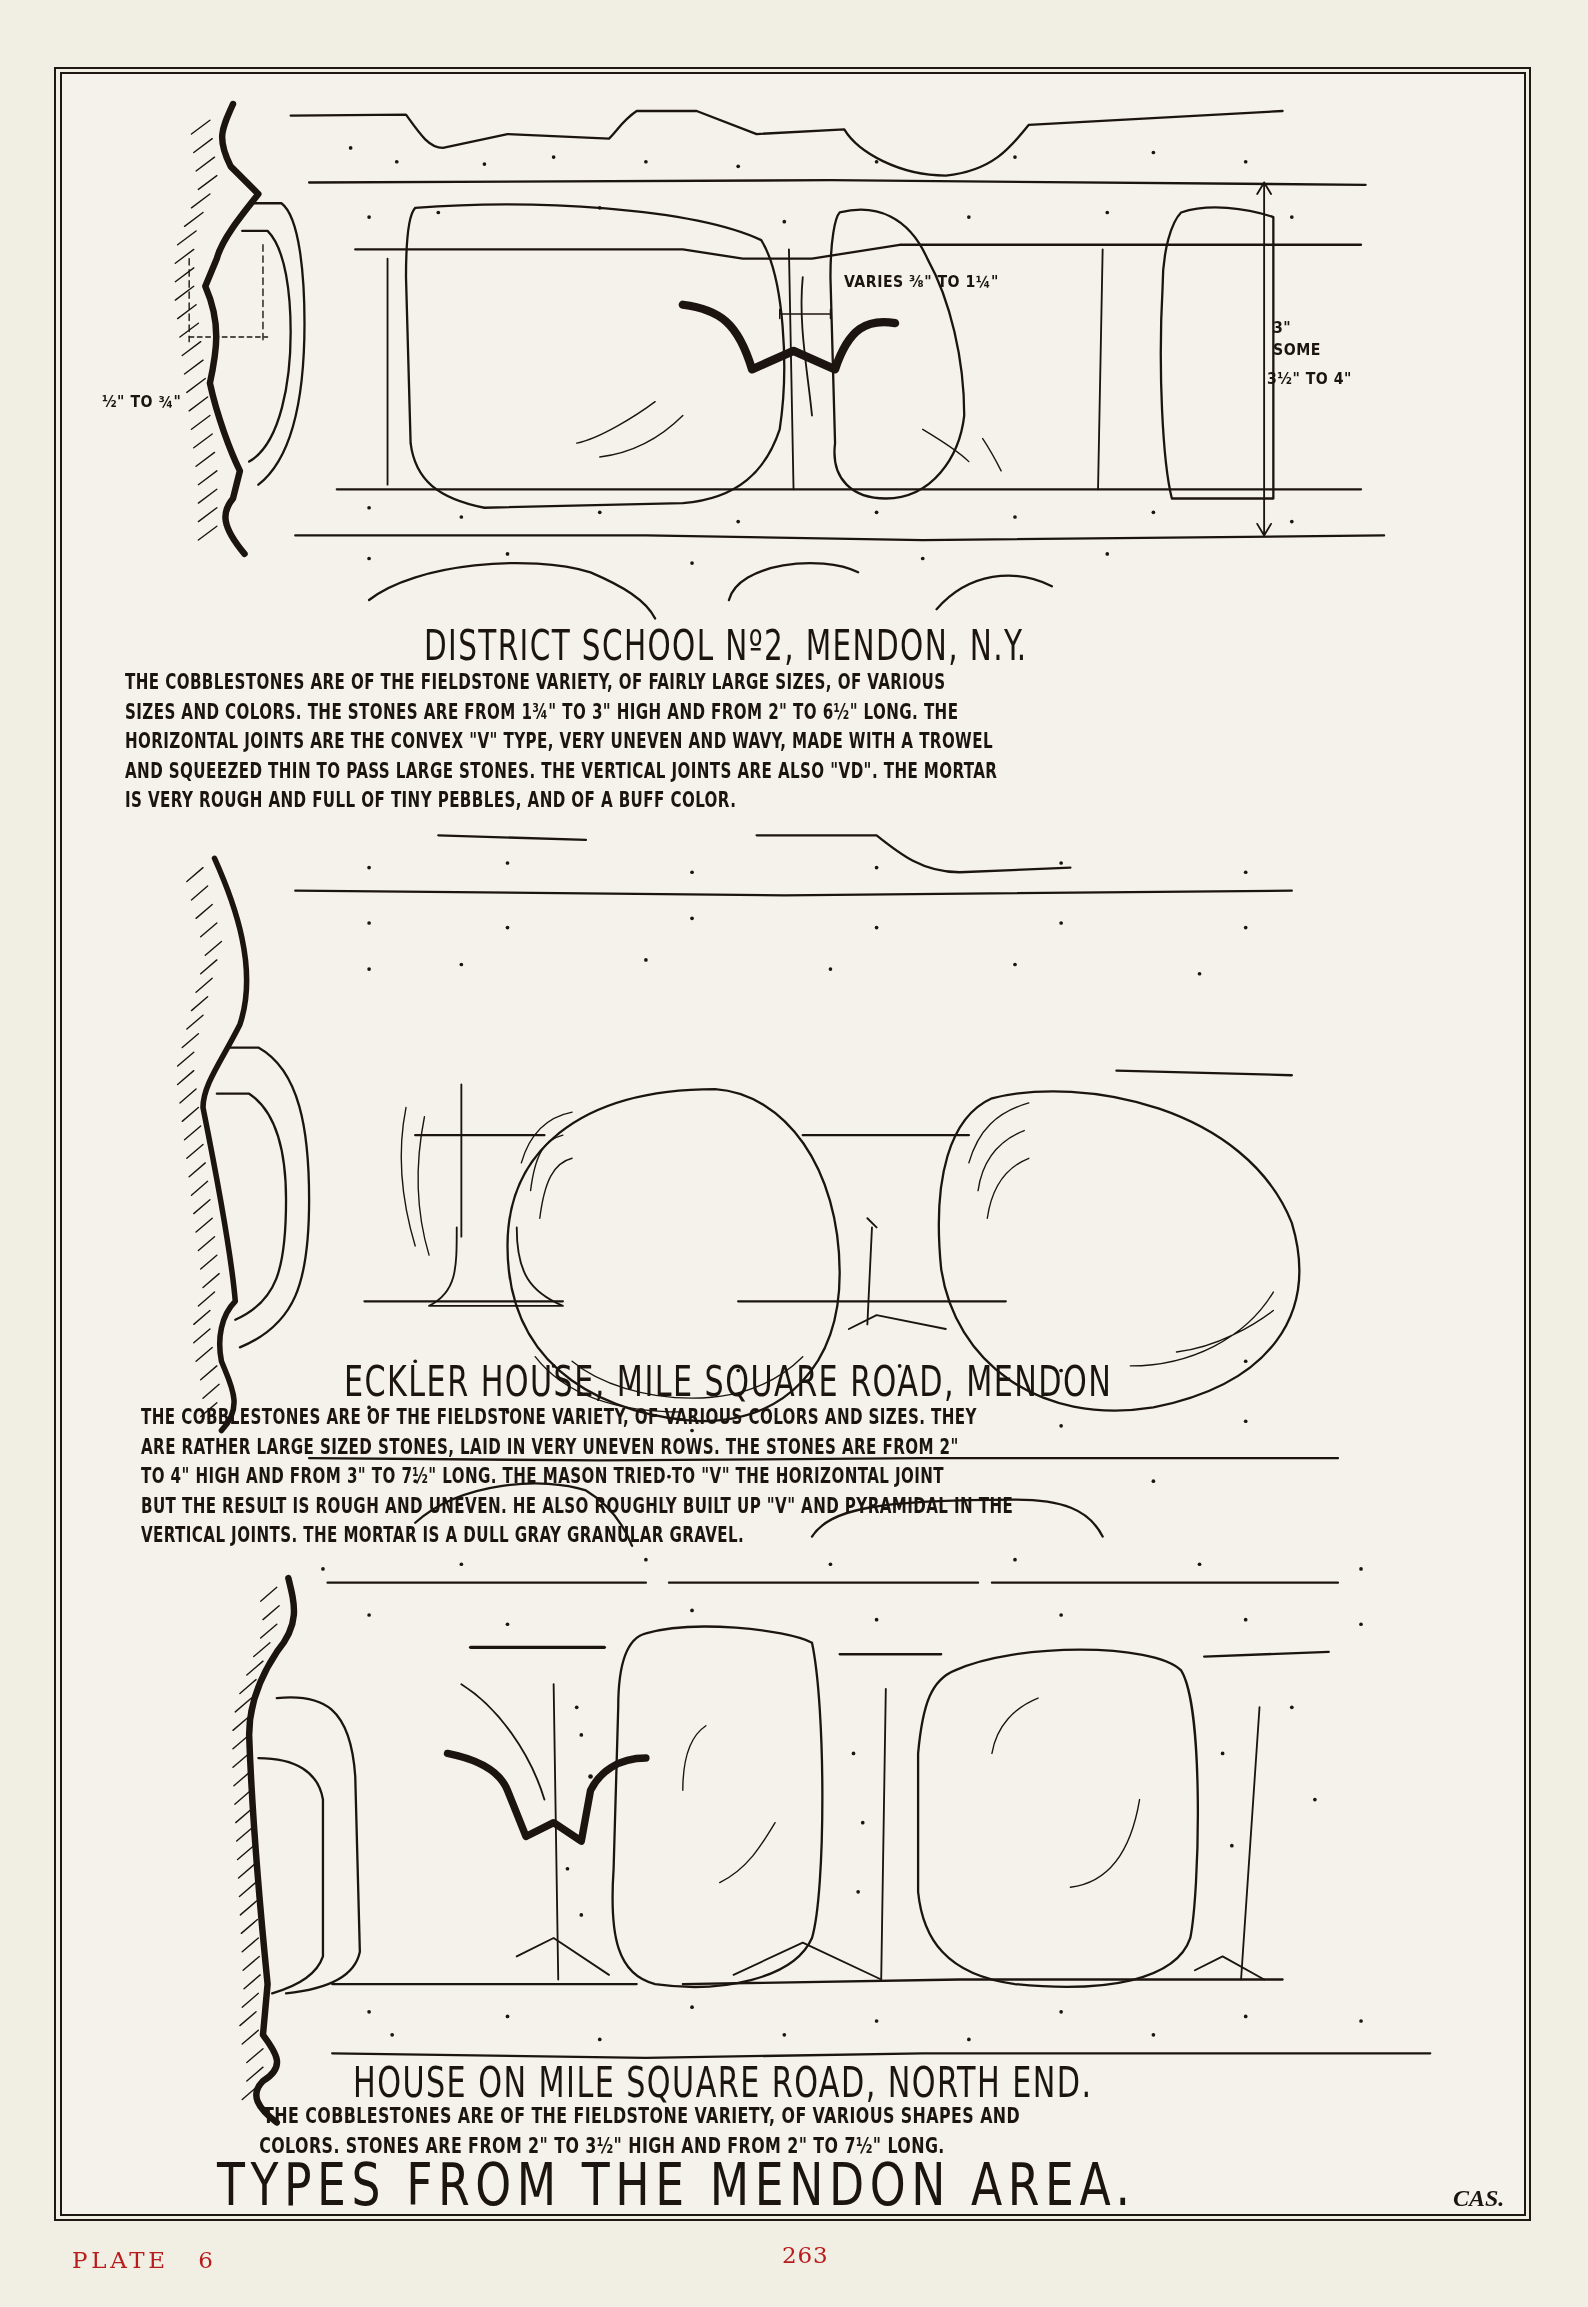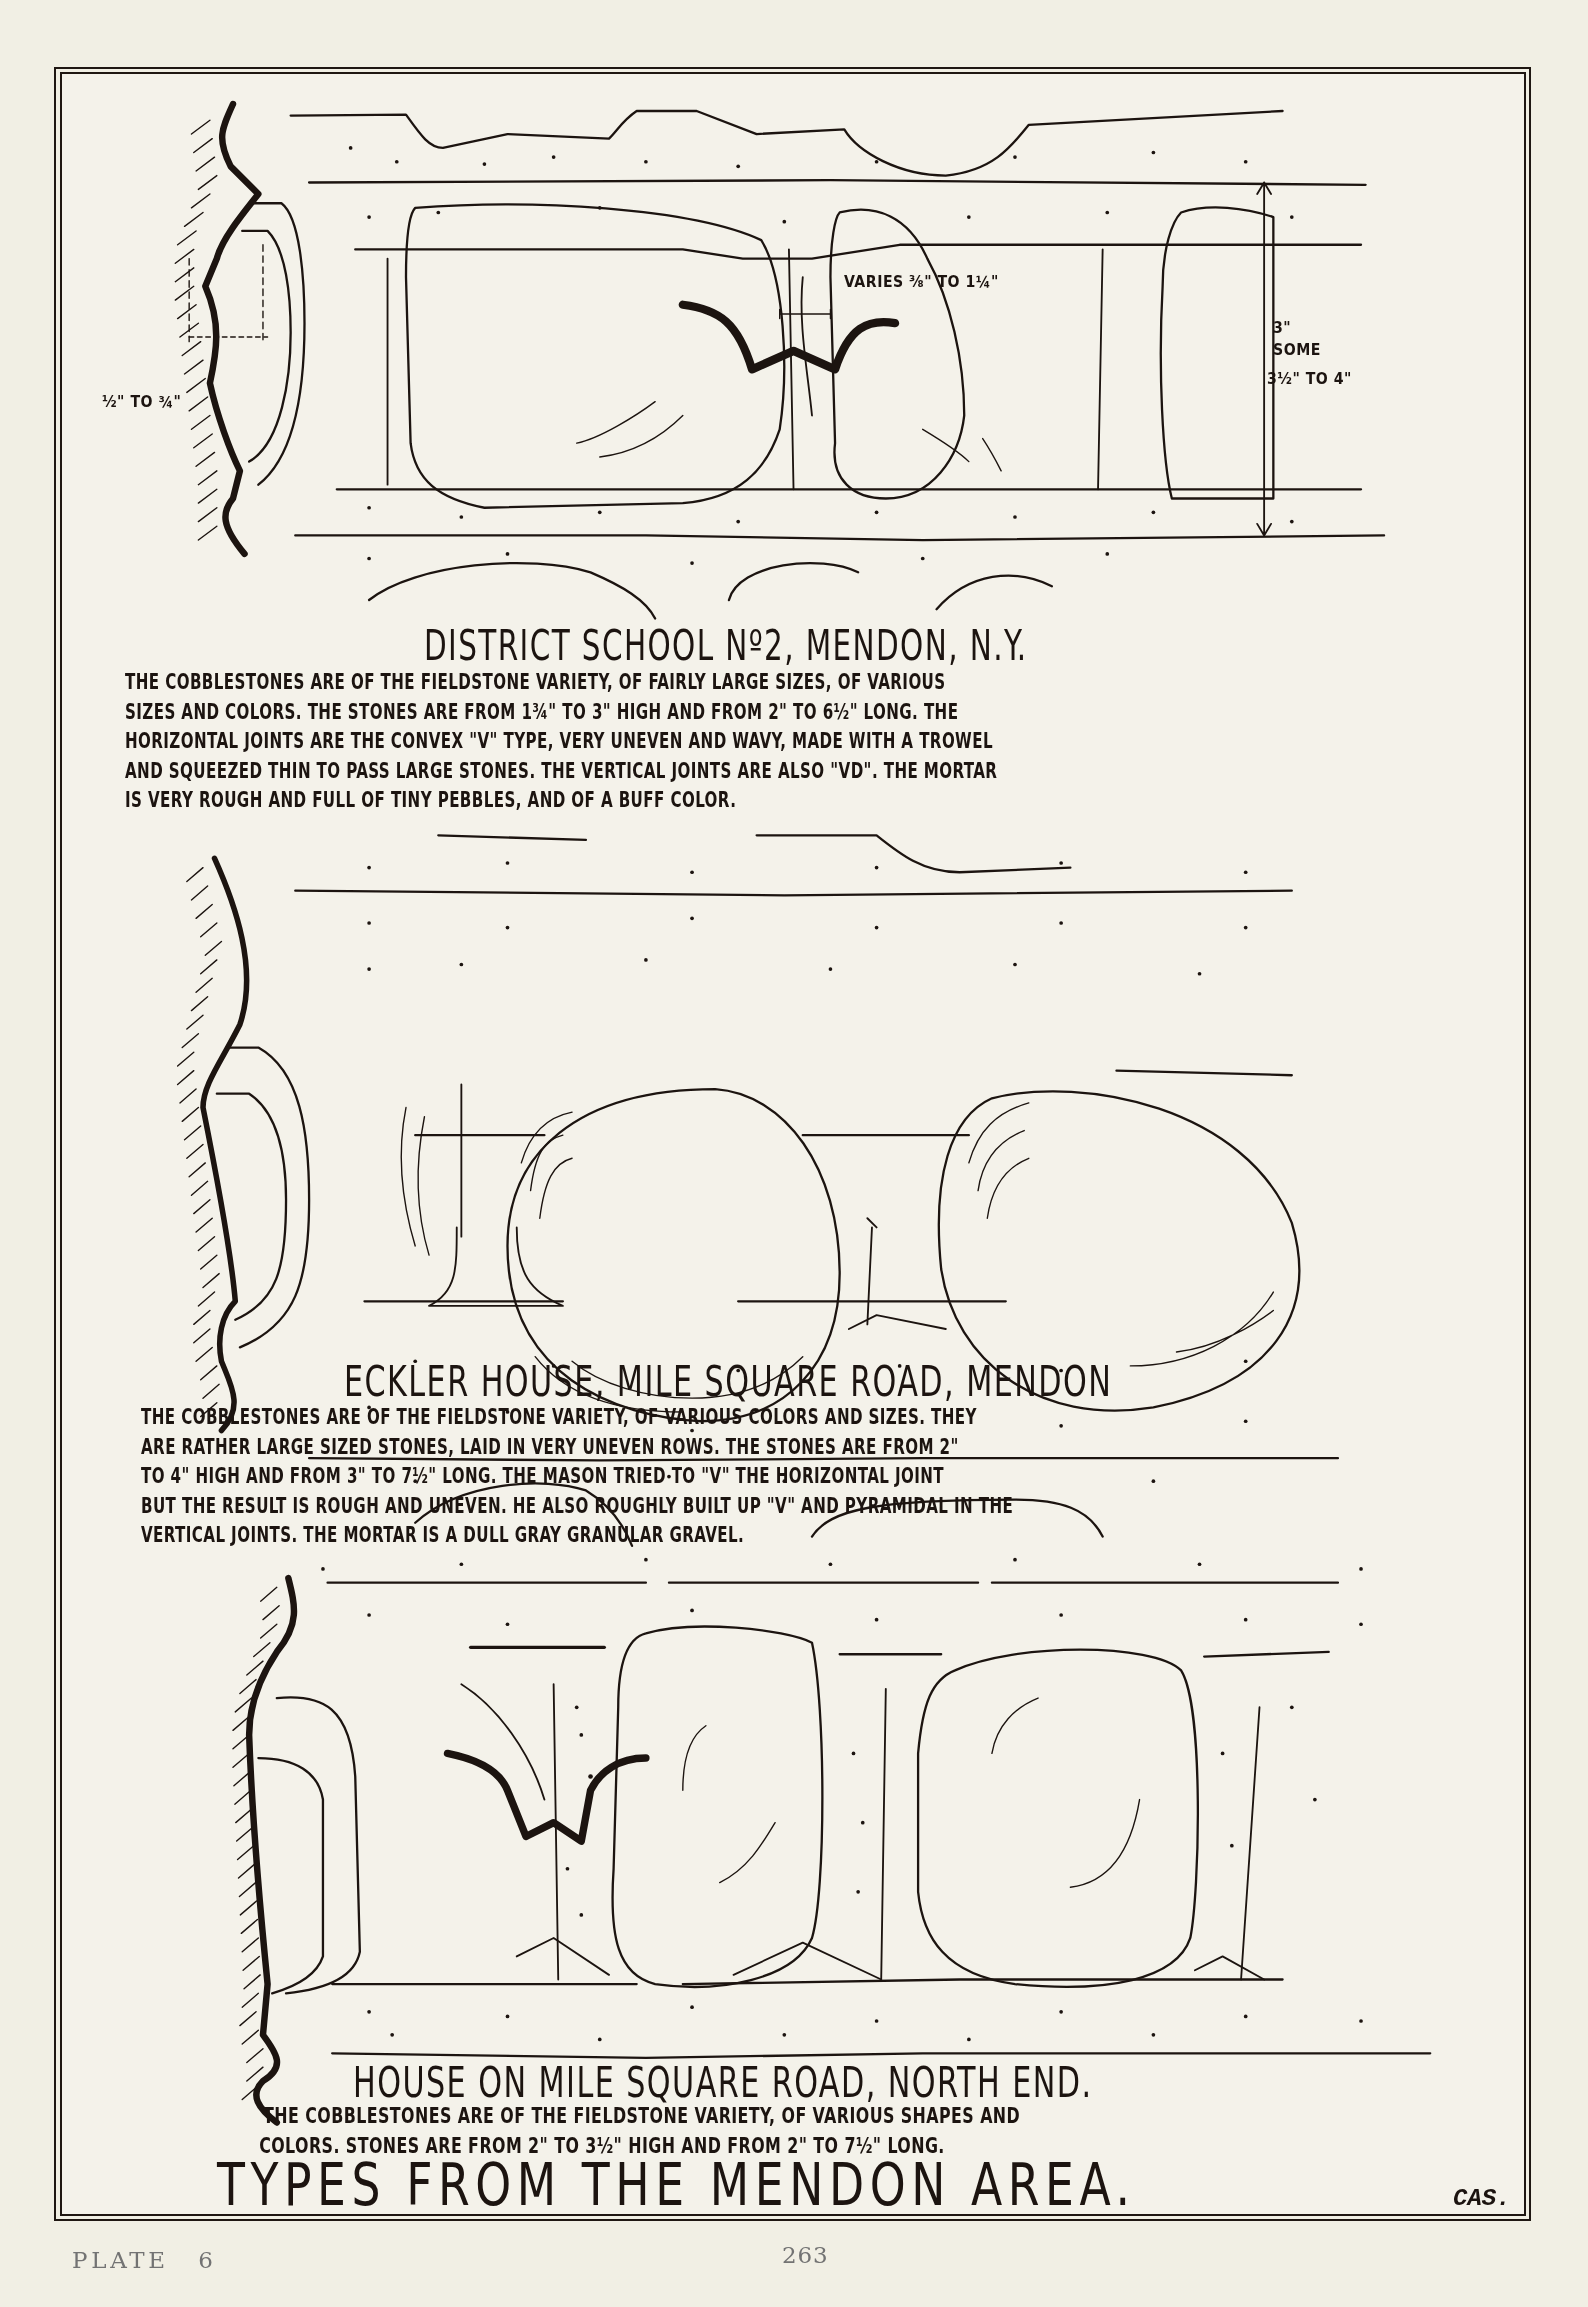--- a/index.html
+++ b/index.html
@@ -44,25 +44,25 @@
   }
   .desc .line { display: block; white-space: nowrap; }
   .plate-title {
     font-size: 59px; letter-spacing: 6.5px;
     transform-origin: left top;
   }
   .note { font-size: 15.7px; font-weight: 700; letter-spacing: 0.5px; }
   .footer {
     position: absolute;
     font-family: "DejaVu Serif", serif;
-    font-size: 23px; letter-spacing: 3.7px; color: #737373;
+    font-size: 23px; letter-spacing: 3.7px; color: #b91c1c;
   }
   .signature {
     position: absolute; left: 1453px; top: 2185px;
-    font-family: Liberation Mono, monospace; font-style: italic;
+    font-family: Liberation Serif, serif; font-style: italic;
     font-size: 24px; font-weight: 700;
   }
 </style>
 </head>
 <body>
 
 <div class="frame-outer"></div>
 <div class="frame-inner"></div>
 
 <svg class="drawing" width="1588" height="2311" viewBox="0 0 3442 5008" fill="none" stroke="#1c1410" stroke-linecap="round" stroke-linejoin="round">

